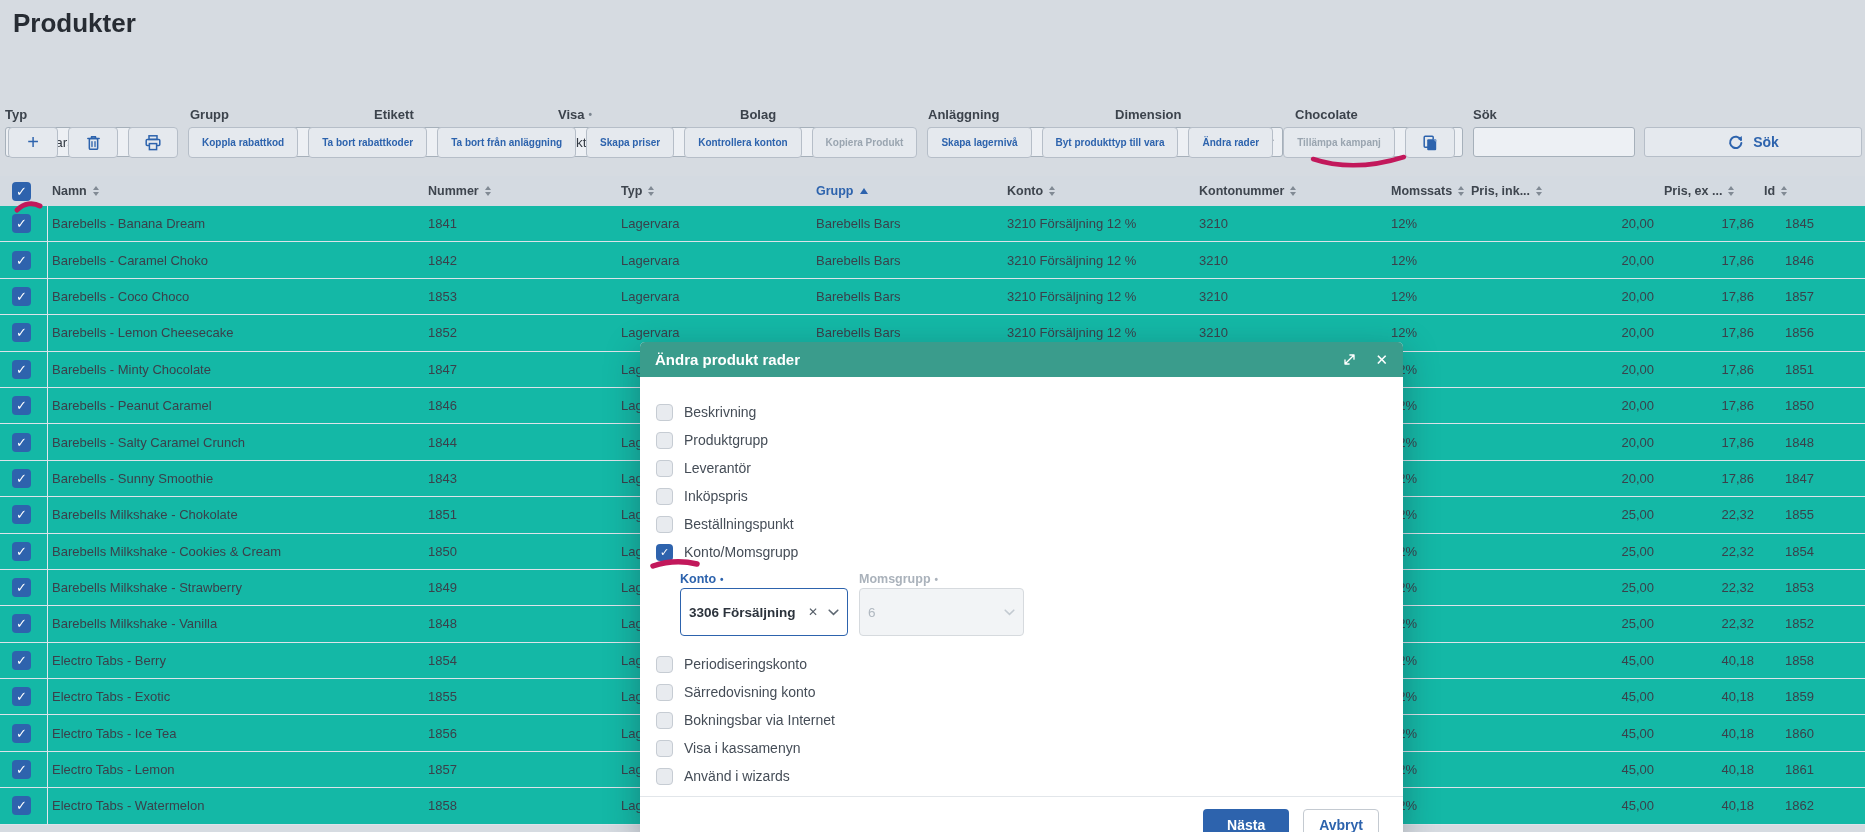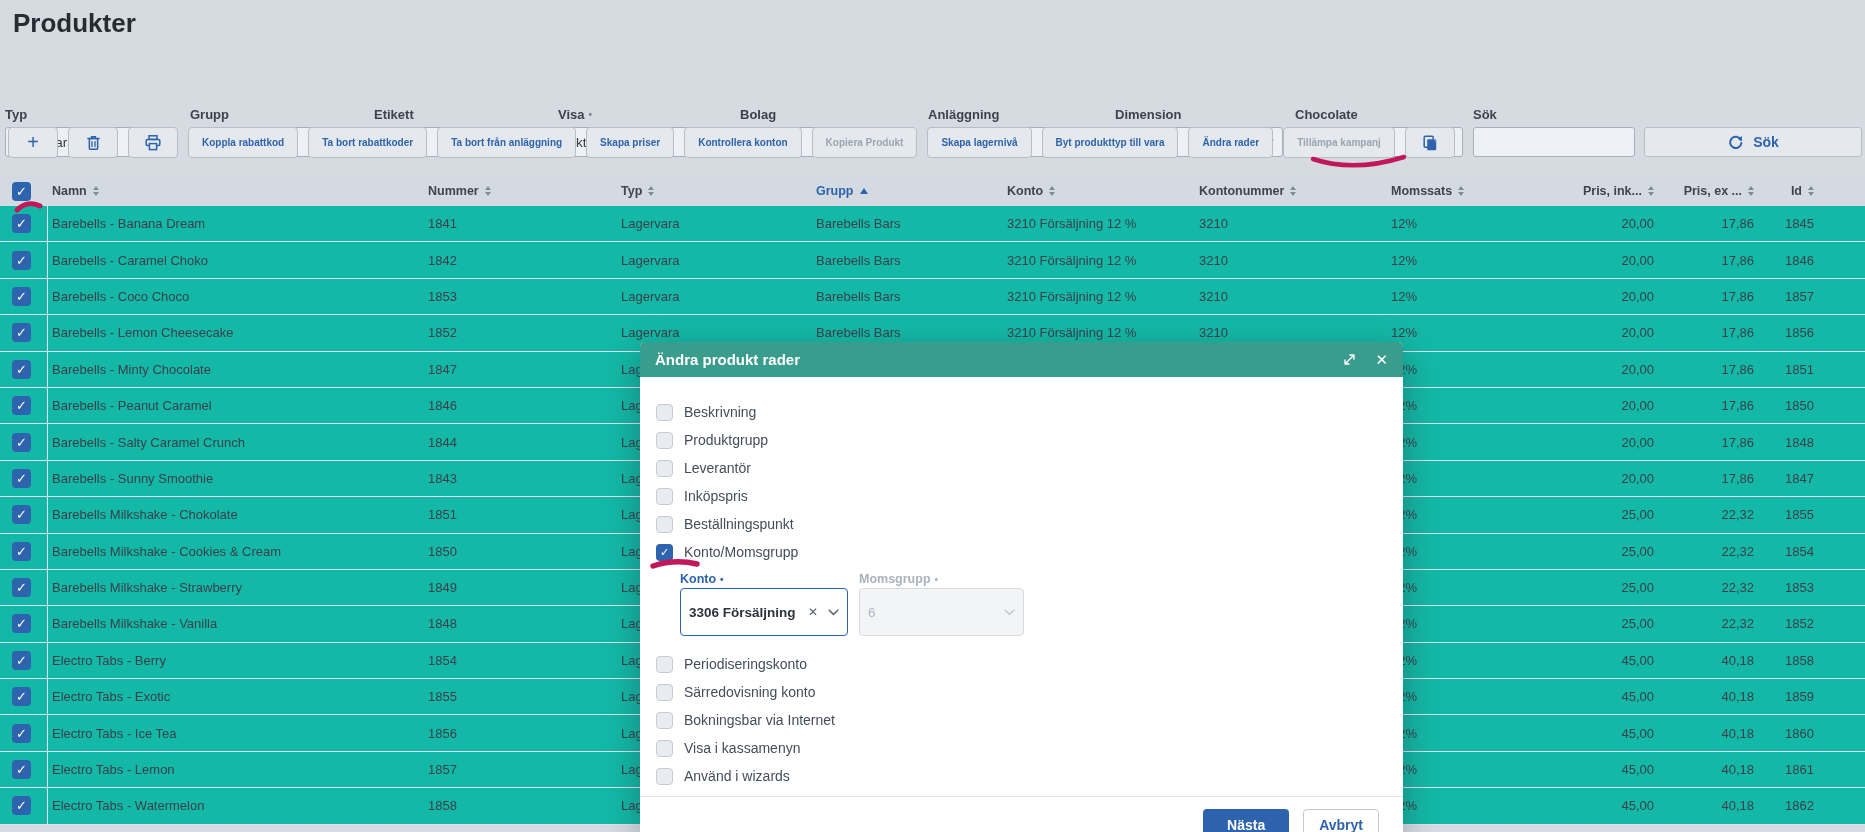--- a/index.html
+++ b/index.html
@@ -37,21 +37,21 @@
   
   .toolbar { position:absolute; top:127px; left:8px; display:flex; gap:10px; }
   .tb { height:31px; padding:0 13px; border:1px solid #b6bec8; border-radius:4px; background:#e5e9ee; color:#2d63ad; font-weight:700; font-size:10px; display:flex; align-items:center; white-space:nowrap; cursor:pointer; }
   .tb.disabled { color:#9aa5b0; cursor:default; }
   .tb.icon { width:50px; padding:0; justify-content:center; font-size:20px; font-weight:400; }
 
   
   .grid-cols { display:grid; grid-template-columns:48px 376px 193px 195px 191px 192px 192px 80px 193px 100px 60px 1fr; }
   .thead { position:absolute; top:176px; left:0; right:0; height:30px; background:#d4dae1; align-items:center; }
   .th { font-size:12.5px; font-weight:700; color:#3e454e; display:flex; align-items:center; gap:6px; padding-left:4px; white-space:nowrap; cursor:pointer; }
-  .th.right { justify-content:flex-end; padding-right:6px; }
+  .th.right { padding-right:6px; }
   .th.sorted .th-lab { color:#2d63ad; }
   .sort-both { display:flex; flex-direction:column; gap:2px; }
   .sort-both .up { width:0; height:0; border-left:3.5px solid transparent; border-right:3.5px solid transparent; border-bottom:4.5px solid #818a94; }
   .sort-both .down { width:0; height:0; border-left:3.5px solid transparent; border-right:3.5px solid transparent; border-top:4.5px solid #818a94; }
   .asc { display:none; }
   .th.sorted .asc { display:block; width:0; height:0; border-left:4.5px solid transparent; border-right:4.5px solid transparent; border-bottom:6px solid #2d63ad; }
   .th-check { padding-left:12px; display:flex; align-items:center; }
 
   .tbody { position:absolute; top:206px; left:0; right:0; }
   .tr { height:36.4px; background:#14b8a6; border-bottom:1px solid #dde3ea; align-items:center; cursor:pointer; }

